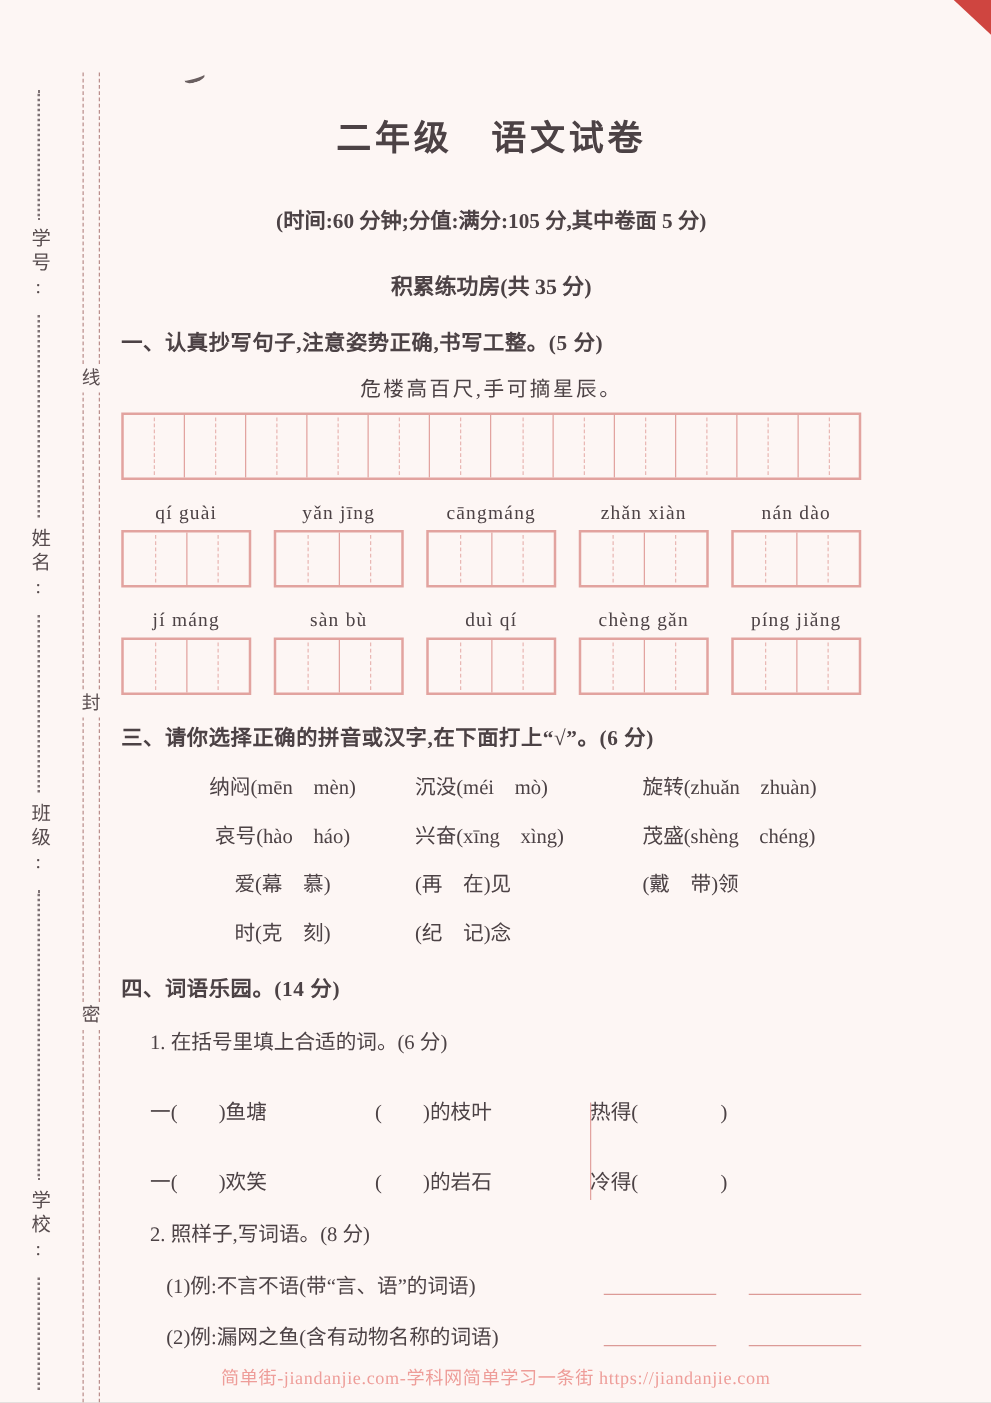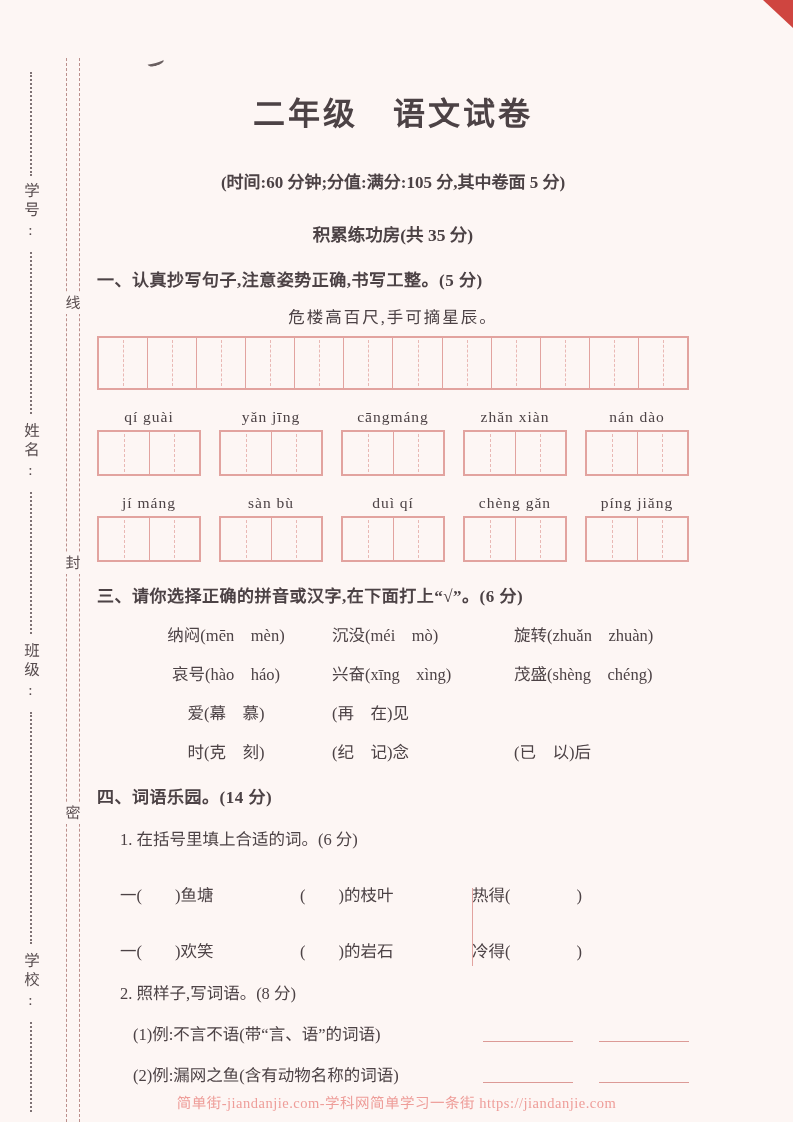--- a/index.html
+++ b/index.html
@@ -31,21 +31,21 @@
   .vf1 { top: 182px; } .vf2 { top: 422px; } .vf3 { top: 642px; } .vf4 { top: 952px; }
   .dotline { position: absolute; left: 30px; width: 0; border-left: 2px dotted #7e7274; }
   .d1 { top: 72px;  height: 104px; }
   .d2 { top: 252px; height: 162px; }
   .d3 { top: 492px; height: 142px; }
   .d4 { top: 712px; height: 232px; }
   .d5 { top: 1022px; height: 90px; }
 
   
   .main { position: absolute; left: 97px; top: 88px; width: 592px; }
-  .title { text-align: center; font-size: 32px; font-weight: bold; letter-spacing: 3px; font-family: Liberation Serif, serif; }
+  .title { text-align: center; font-size: 28px; font-weight: bold; letter-spacing: 3px; font-family: Liberation Serif, serif; }
   .subtitle { text-align: center; font-size: 17px; font-weight: bold; margin-top: 34px; }
   .section-head { text-align: center; font-size: 17.5px; font-weight: bold; margin-top: 28px; }
   .q-title { font-size: 17px; font-weight: bold; margin-top: 20px; letter-spacing: 0.5px; }
   .copy-sentence { text-align: center; font-size: 16.5px; margin-top: 13px; letter-spacing: 2px; }
 
   .copy-grid { display: flex; height: 54px; margin-top: 8px; border: 2px solid #e2a39f; }
   .gcell { flex: 1; position: relative; }
   .gcell + .gcell { border-left: 1.5px solid #e2a39f; }
   .gcell::after { content: ""; position: absolute; left: 50%; top: 2px; bottom: 2px;
     border-left: 1px dashed #e9b8b4; }
@@ -214,25 +214,25 @@
         <span class="c3">旋转(zhuǎn　zhuàn)</span>
       </div>
       <div class="q3-row">
         <span class="c1">哀号(hào　háo)</span>
         <span class="c2">兴奋(xīng　xìng)</span>
         <span class="c3">茂盛(shèng　chéng)</span>
       </div>
       <div class="q3-row">
         <span class="c1">爱(幕　慕)</span>
         <span class="c2">(再　在)见</span>
+        <span class="c3">(戴　带)领</span>
       </div>
       <div class="q3-row">
         <span class="c1">时(克　刻)</span>
         <span class="c2">(纪　记)念</span>
-        <span class="c3">(已　以)后</span>
       </div>
     </div>
 
     <div class="q-title">四、词语乐园。(14 分)</div>
     <div class="q4-sub-title">1. 在括号里填上合适的词。(6 分)</div>
     <div class="q4-table">
       <div class="q4-row">
         <span class="c1">一(　　)鱼塘</span>
         <span class="c2">(　　)的枝叶</span>
         <span class="c3">热得(　　　　)</span>

